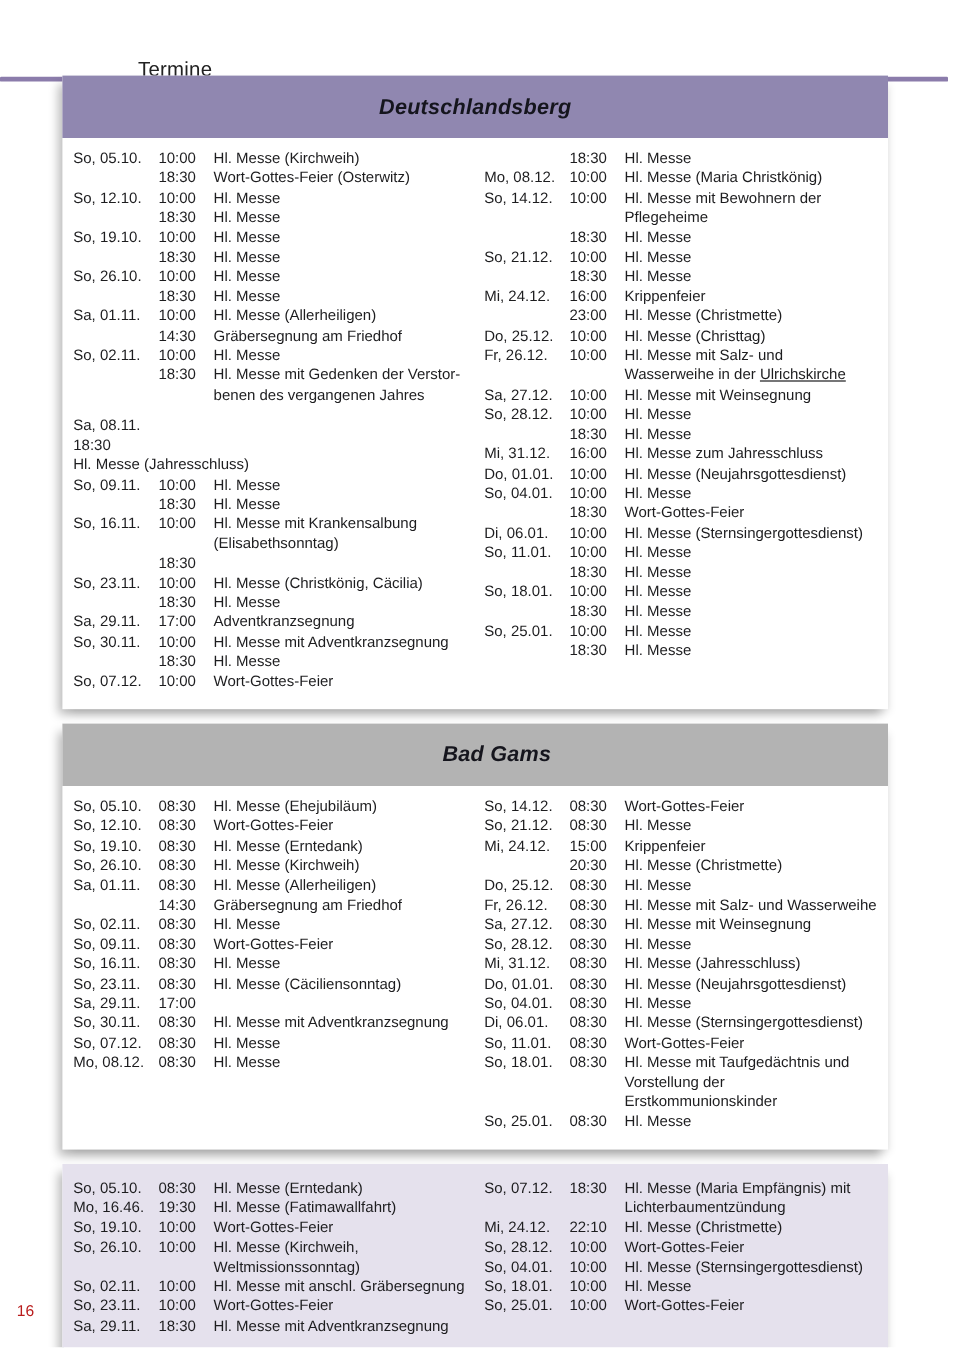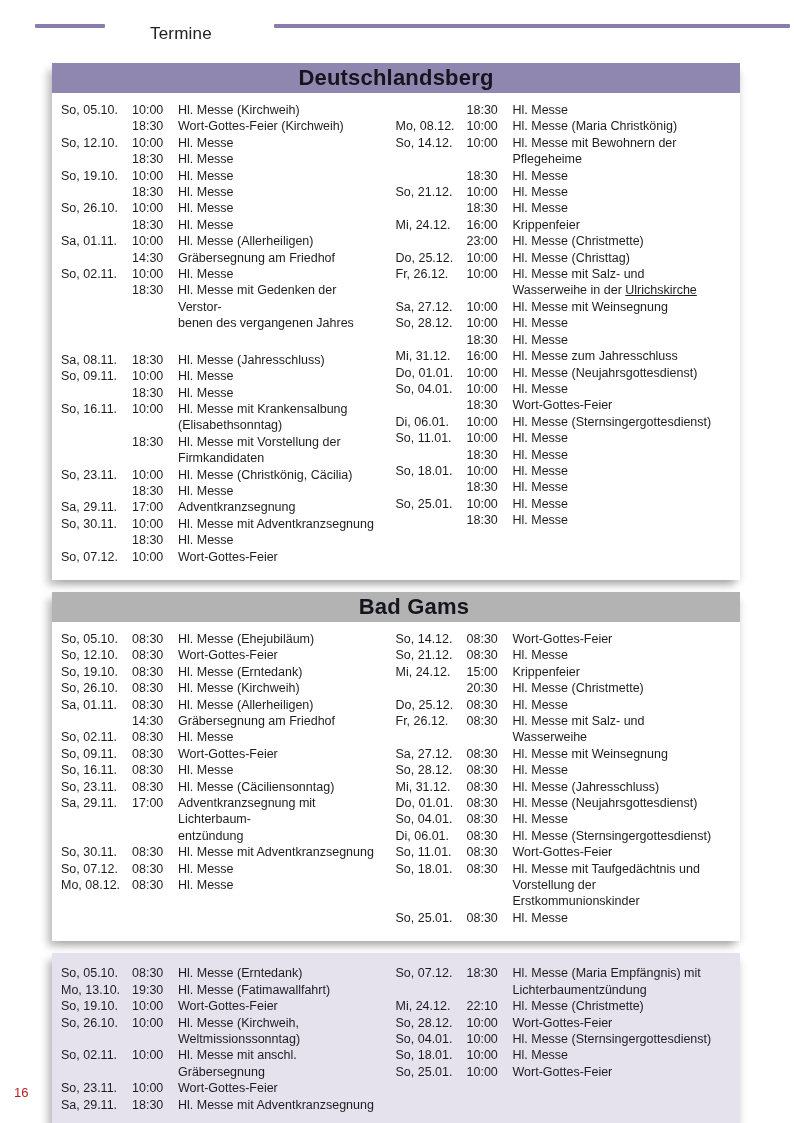--- a/index.html
+++ b/index.html
@@ -7,53 +7,53 @@
   .page {
     position:relative;
     width:794px; height:1123px;
     background:#ffffff;
     font-family:"Liberation Sans", sans-serif;
     color:var(--c-text, #1d1d1f);
     overflow:hidden;
   }
   
   .page-header {
-    position:absolute; top:24px; left:0; right:0;
-    display:flex; align-items:flex-start; height:20px;margin-left:35px;
+    position:absolute; top:48px; left:0; right:0;
+    display:flex; align-items:flex-end; height:20px;
   }
   .rule { height:4px; background:var(--c-accent,#8b7cab); border-radius:1px; }
   .rule-left  { width:70px; }
   .page-title {
     font-size:17px; font-weight:400; color:#222;
     margin-left:45px; letter-spacing:0.2px;
   }
   .rule-right { flex:1; margin-left:62px; margin-right:4px; }
 
   
   .sections { position:absolute; top:63px; left:52px; width:688px; }
   .box {
     margin-bottom:12px;
     background:#ffffff;
     box-shadow:-5px 6px 8px -1px rgba(0,0,0,0.28), 4px 5px 7px -3px rgba(0,0,0,0.12);
   }
   .banner {
-    height:30px; display:flex; align-items:center; justify-content:center;
-    font-size:22px; font-weight:600; color:#15151d; letter-spacing:0.2px;
+    height:52px; display:flex; align-items:center; justify-content:center;
+    font-size:18px; font-weight:600; color:#15151d; letter-spacing:0.2px;font-style:italic;
   }
   .theme-0 .banner { background:var(--c-banner0,#9087b0); }
   .theme-1 .banner { background:var(--c-banner1,#b3b3b3);padding-left:36px; }
   .theme-2 .banner { background:var(--c-banner2,#c7bfd9); }
   .theme-2 .body   { background:var(--c-body2,#e5e1ed); }
 
-  .body { display:flex; gap:14px; padding:9px 24px 15px 9px; }
+  .body { display:flex; gap:14px; padding:9px 8px 15px 9px; }
   .theme-2 .body { padding-top:12px; padding-bottom:13px; }
   .col { flex:1; min-width:0; }
 
   .row { display:flex; align-items:flex-start; font-size:12.5px; line-height:16.4px; }
-  .row.gap { margin-top:20px; }
+  .row.gap { margin-top:9px;flex-direction:column; }
   .d { flex:none; width:71px; }
   .t { flex:none; width:46px; }
   .x { flex:1; white-space:pre-line; }
   .u { text-decoration:underline; }
 
   
   .pagenum {
     position:absolute; left:14px; top:1085px;
     font-size:13px; color:#b91c1c;
   }
@@ -76,21 +76,21 @@
       <div class="body">
         <div class="col">
             <div class="row">
               <span class="d">So, 05.10.</span>
               <span class="t">10:00</span>
               <span class="x">Hl. Messe (Kirchweih)</span>
             </div>
             <div class="row">
               <span class="d"></span>
               <span class="t">18:30</span>
-              <span class="x">Wort-Gottes-Feier (Kirchweih)</span>
+              <span class="x">Wort-Gottes-Feier (Osterwitz)</span>
             </div>
             <div class="row">
               <span class="d">So, 12.10.</span>
               <span class="t">10:00</span>
               <span class="x">Hl. Messe</span>
             </div>
             <div class="row">
               <span class="d"></span>
               <span class="t">18:30</span>
               <span class="x">Hl. Messe</span>
@@ -153,22 +153,20 @@
             </div>
             <div class="row">
               <span class="d">So, 16.11.</span>
               <span class="t">10:00</span>
               <span class="x">Hl. Messe mit Krankensalbung
 (Elisabethsonntag)</span>
             </div>
             <div class="row">
               <span class="d"></span>
               <span class="t">18:30</span>
-              <span class="x">Hl. Messe mit Vorstellung der
-Firmkandidaten</span>
             </div>
             <div class="row">
               <span class="d">So, 23.11.</span>
               <span class="t">10:00</span>
               <span class="x">Hl. Messe (Christkönig, Cäcilia)</span>
             </div>
             <div class="row">
               <span class="d"></span>
               <span class="t">18:30</span>
               <span class="x">Hl. Messe</span>
@@ -371,22 +369,20 @@
               <span class="x">Hl. Messe</span>
             </div>
             <div class="row">
               <span class="d">So, 23.11.</span>
               <span class="t">08:30</span>
               <span class="x">Hl. Messe (Cäciliensonntag)</span>
             </div>
             <div class="row">
               <span class="d">Sa, 29.11.</span>
               <span class="t">17:00</span>
-              <span class="x">Adventkranzsegnung mit Lichterbaum-
-entzündung</span>
             </div>
             <div class="row">
               <span class="d">So, 30.11.</span>
               <span class="t">08:30</span>
               <span class="x">Hl. Messe mit Adventkranzsegnung</span>
             </div>
             <div class="row">
               <span class="d">So, 07.12.</span>
               <span class="t">08:30</span>
               <span class="x">Hl. Messe</span>
@@ -480,21 +476,21 @@
 
     <section class="box theme-2">
       <div class="body">
         <div class="col">
             <div class="row">
               <span class="d">So, 05.10.</span>
               <span class="t">08:30</span>
               <span class="x">Hl. Messe (Erntedank)</span>
             </div>
             <div class="row">
-              <span class="d">Mo, 13.10.</span>
+              <span class="d">Mo, 16.46.</span>
               <span class="t">19:30</span>
               <span class="x">Hl. Messe (Fatimawallfahrt)</span>
             </div>
             <div class="row">
               <span class="d">So, 19.10.</span>
               <span class="t">10:00</span>
               <span class="x">Wort-Gottes-Feier</span>
             </div>
             <div class="row">
               <span class="d">So, 26.10.</span>

